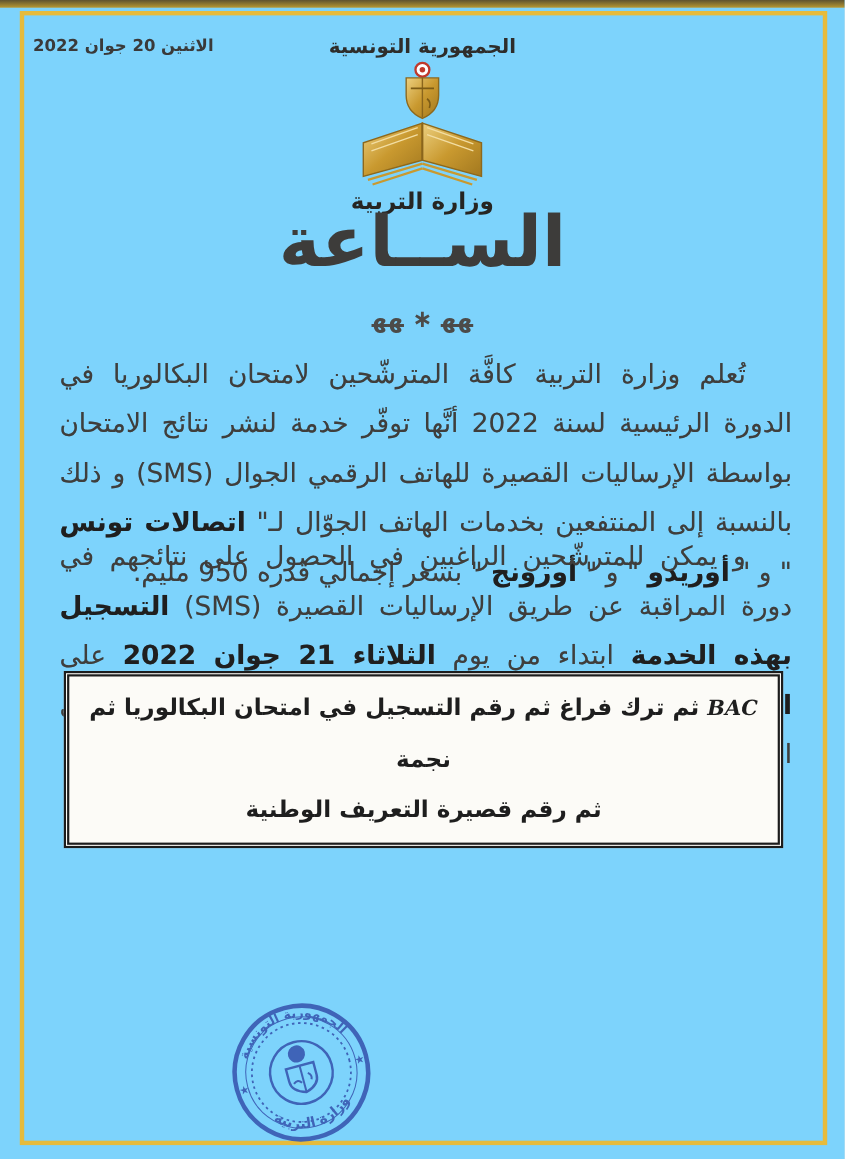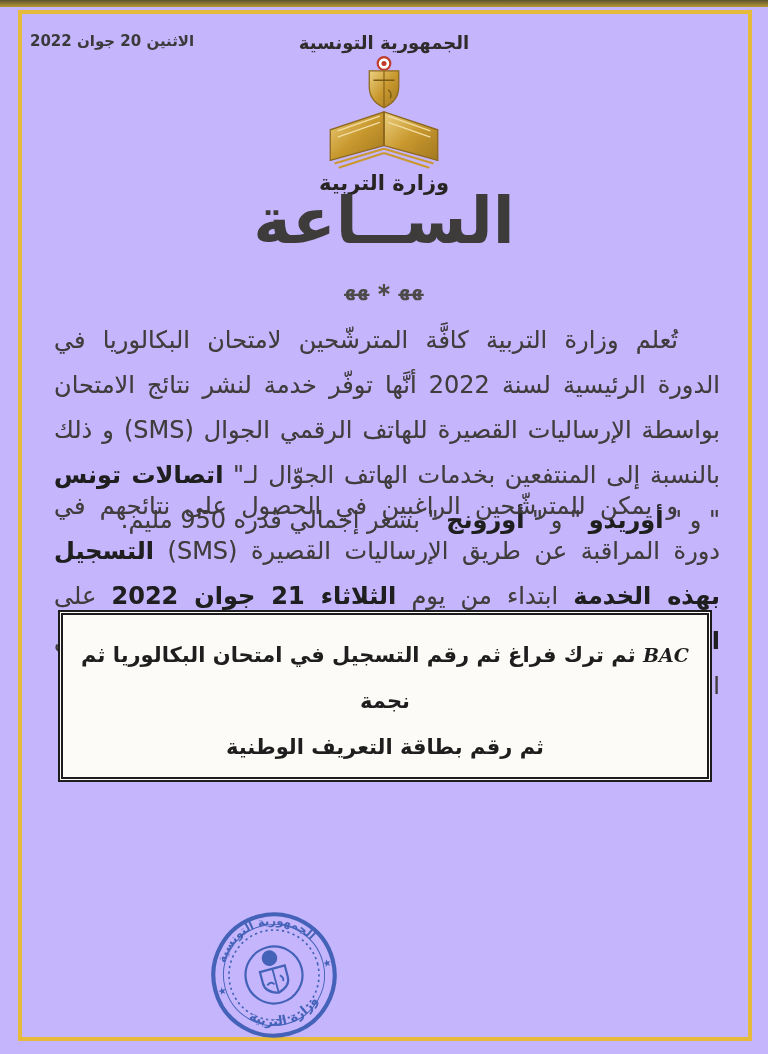--- a/index.html
+++ b/index.html
@@ -1,41 +1,41 @@
 <!DOCTYPE html>
 <html lang="ar"><head>
 <meta charset="utf-8">
 <style>
   html,body{margin:0;padding:0;background:#e9e7e1;}
-  .page{position:relative;width:768px;height:1054px;background:#c4b5fd;overflow:hidden;
+  .page{position:relative;width:768px;height:1054px;background:#7dd3fc;overflow:hidden;
         font-family:"DejaVu Sans",sans-serif;color:#3f3e3c;}
   .top-edge{position:absolute;top:0;left:0;right:0;height:7px;
         background:linear-gradient(#5e5330,#b79833);}
   .frame{position:absolute;top:10px;left:18px;right:16px;bottom:13px;
         border:4px solid #e6bb3c;pointer-events:none;}
   .date{position:absolute;top:32px;left:30px;font-size:15px;font-weight:600;color:#3a3a3a;
         direction:rtl;white-space:nowrap;}
   .logo{position:absolute;top:32px;left:50%;transform:translateX(-50%);width:260px;
         text-align:center;}
   .republic{font-size:18px;font-weight:bold;color:#2e2d2b;letter-spacing:1px;}
   .emblem{display:block;margin:2px auto 0;}
   .ministry{font-size:21px;font-weight:bold;color:#262522;margin-top:-2px;letter-spacing:1px;}
   .title{position:absolute;top:186px;left:0;width:100%;text-align:center;direction:rtl;
         font-size:64px;font-weight:bold;color:#3d3c3a;line-height:1.1;}
   .ornament{position:absolute;top:278px;left:0;width:100%;text-align:center;
-        font-size:19px;color:#4c4b49;letter-spacing:3px;font-weight:bold;}
+        font-size:22px;color:#4c4b49;letter-spacing:3px;font-weight:bold;}
   .para{position:absolute;right:48px;left:54px;margin:0;direction:rtl;
         text-align:justify;font-size:24px;line-height:45px;color:#3f3e3c;
         text-shadow:0 0 .4px rgba(60,60,60,.45);}
   .indent{text-indent:42px;}
   .p1{top:318px;}
   .p2{top:484px;}
   .sms-box{position:absolute;top:610px;right:56px;left:58px;direction:rtl;
         border:5px double #1c1c1c;background:#fcfbf7;text-align:center;
-        font-size:21px;font-weight:bold;color:#1e1e1e;line-height:46px;padding:17px 10px 7px;}
+        font-size:21px;font-weight:bold;color:#1e1e1e;line-height:46px;padding:5px 10px 7px;}
   .note{top:738px;}
   .p3{top:824px;}
   .b{font-weight:bold;color:#1f1f1f;}
   .u{}
   .i{font-style:italic;font-family:"DejaVu Serif",serif;font-size:19px;}
   .stamp{position:absolute;top:896px;left:188px;opacity:.93;}
 </style>
 </head>
 <body>
 
@@ -72,21 +72,21 @@
     </svg>
     <div class="ministry">وزارة التربية</div>
   </div>
 
   <div class="title">الســاعة</div>
   <div class="ornament">ﻬﻬ ∗ ﻬﻬ</div>
 
   <p class="para indent p1"><span>تُعلم وزارة التربية كافَّة المترشّحين لامتحان البكالوريا في الدورة الرئيسية لسنة 2022 أنَّها توفّر خدمة لنشر نتائج الامتحان بواسطة الإرساليات القصيرة للهاتف الرقمي الجوال (SMS) و ذلك بالنسبة إلى المنتفعين بخدمات الهاتف الجوّال لـ" </span><span class="b">اتصالات تونس</span><span> " و " </span><span class="b">أوريدو</span><span> " و " </span><span class="b">أورونج</span><span> " بسعر إجمالي قدره 950 مليم.</span></p>
   <p class="para indent p2"><span>و يمكن للمترشّحين الراغبين في الحصول على نتائجهم في دورة المراقبة عن طريق الإرساليات القصيرة (SMS) </span><span class="b u">التسجيل بهذه الخدمة</span><span> ابتداء من يوم </span><span class="b">الثلاثاء 21 جوان 2022</span><span> على </span><span class="b">الســاعة العاشرة صباحا</span><span> و ذلك بتوجيه إرسالية قصيرة إلى الرقم </span><span class="b u">85005</span><span> على النحو التالي :</span></p>
 
-  <div class="sms-box"><span class="i">BAC</span><span> ثم ترك فراغ ثم رقم التسجيل في امتحان البكالوريا ثم نجمة</span><br><span>ثم رقم بطاقة التعريف الوطنية</span></div>
+  <div class="sms-box"><span class="i">BAC</span><span> ثم ترك فراغ ثم رقم التسجيل في امتحان البكالوريا ثم نجمة</span><br><span>ثم رقم قصيرة التعريف الوطنية</span></div>
 
 
   <svg class="stamp" width="172" height="158" viewBox="0 0 172 172">
     <g transform="rotate(-15 86 86)" fill="none" stroke="#3b5cb3">
       <circle cx="86" cy="86" r="66" stroke-width="4.5"></circle>
       <circle cx="86" cy="86" r="49" stroke-width="1.8" stroke-dasharray="2.5 3.5"></circle>
       <circle cx="86" cy="86" r="31" stroke-width="2.4"></circle>
       <path id="stampTopArc" d="M 31,86 A 55,55 0 0 1 141,86"></path>
       <path id="stampBotArc" d="M 31,86 A 55,55 0 0 0 141,86"></path>
       <text font-size="12.5" font-weight="bold" fill="#3b5cb3" stroke="none">

